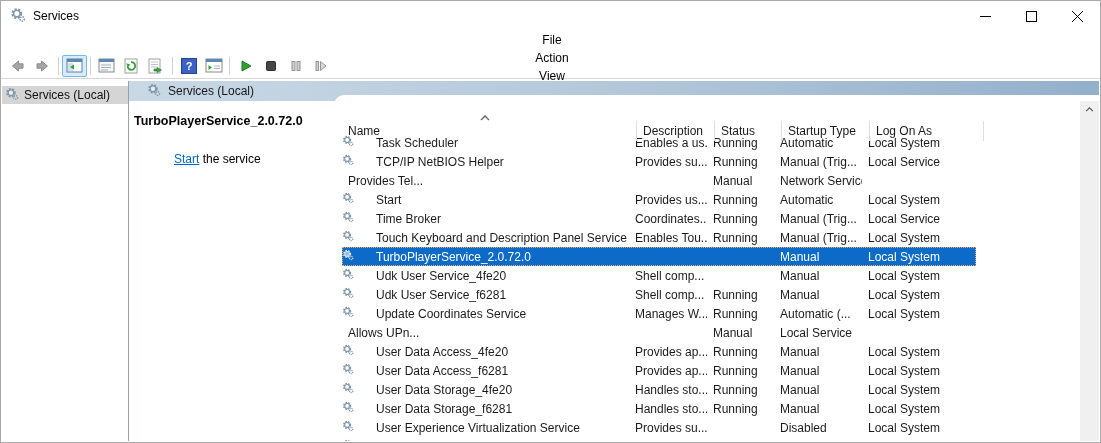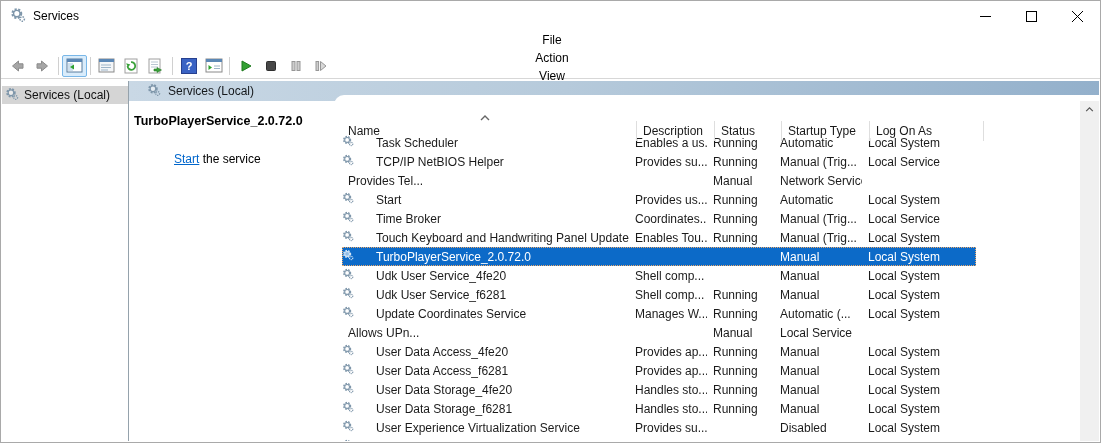--- a/index.html
+++ b/index.html
@@ -290,21 +290,21 @@
     <div class="lv-cell cell-desc">Coordinates...</div>
     <div class="lv-cell cell-status">Running</div>
     <div class="lv-cell cell-startup">Manual (Trig...</div>
     <div class="lv-cell cell-logon">Local Service</div>
   </div>
               <div class="lv-row">
     <div class="lv-cell name-cell">
       <span class="gear"><svg width="12" height="12">
                       <use href="#gear"></use>
                     </svg></span>
-      <span class="cell-name">Touch Keyboard and Handwriting Panel Update</span>
+      <span class="cell-name">Touch Keyboard and Description Panel Service</span>
     </div>
     <div class="lv-cell cell-desc">Enables Tou...</div>
     <div class="lv-cell cell-status">Running</div>
     <div class="lv-cell cell-startup">Manual (Trig...</div>
     <div class="lv-cell cell-logon">Local System</div>
   </div>
               <div class="lv-row selected">
     <div class="lv-cell name-cell">
       <span class="gear"><svg width="12" height="12">
                       <use href="#gear"></use>

